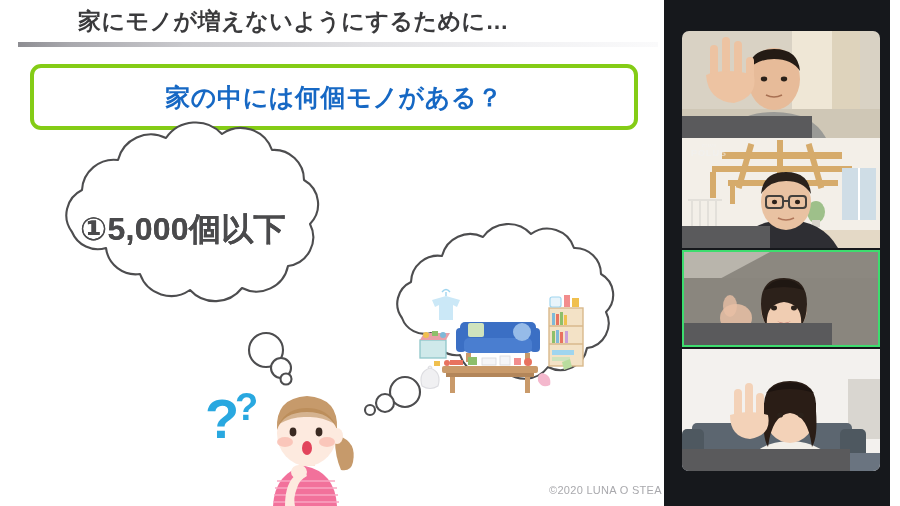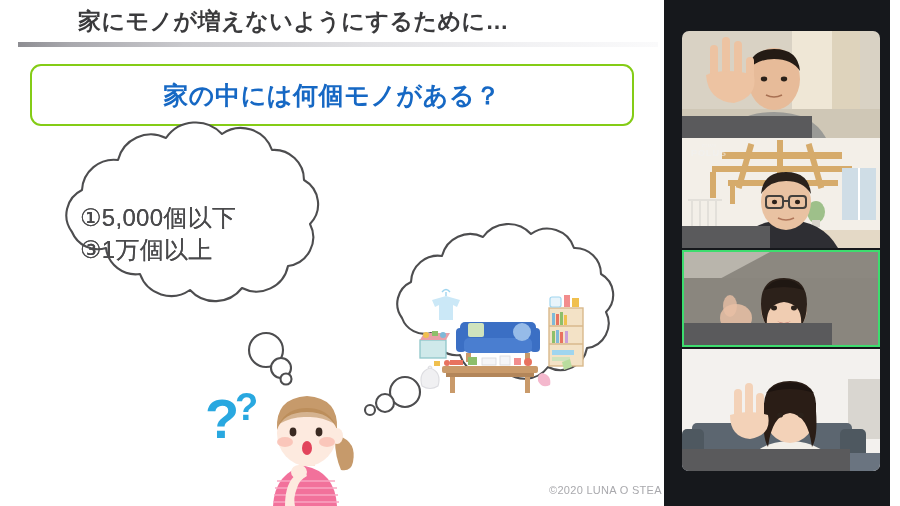--- a/index.html
+++ b/index.html
@@ -17,34 +17,34 @@
     font-size:23px;font-weight:bold;color:#3a3a3c;
     letter-spacing:.5px;white-space:nowrap;
   }
   .title-rule{
     position:absolute;left:18px;top:42px;width:640px;height:5px;
     background:linear-gradient(to right,#8d8d92 0%,#a8a8ad 8%,#c9c9cd 26%,#e2e2e5 55%,#f2f2f4 80%,#fafafb 100%);
   }
 
   .q-box{
     position:absolute;left:30px;top:64px;width:600px;height:58px;
-    border:2px solid #84cc16;border-radius:11px;background:#fff;
+    border:4px solid #84cc16;border-radius:11px;background:#fff;
     display:flex;align-items:center;justify-content:center;
   }
   .q-box-text{
     font-size:25px;font-weight:bold;color:#1668c4;letter-spacing:.6px;
     white-space:nowrap;
   }
 
   
   .bubble-svg{position:absolute;left:0;top:0;width:664px;height:506px;pointer-events:none;}
 
   .options{
-    position:absolute;left:80px;top:202px;width:270px;
-    color:#4a4a4c;font-size:24px;font-weight:normal;line-height:1.32;
+    position:absolute;left:80px;top:208px;width:270px;
+    color:#4a4a4c;font-size:32px;font-weight:bold;line-height:1.32;
     letter-spacing:.3px;white-space:nowrap;
   }
   .options div{ text-shadow:0 0 0 #4a4a4c; }
 
   .copyright{
     position:absolute;left:549px;top:484px;
     font-size:11px;color:#a9a9ad;letter-spacing:.3px;white-space:nowrap;
   }
 
   
@@ -123,21 +123,20 @@
         <circle cx="286" cy="379" r="5.5"></circle>
 
         <circle cx="405" cy="392" r="15"></circle>
         <circle cx="385" cy="403" r="9"></circle>
         <circle cx="370" cy="410" r="5"></circle>
       </g>
     </svg>
 
     <div class="options">
       <div>①5,000個以下</div>
-      <div>③1万個以上</div>
     </div>
 
     <svg class="room" viewBox="0 0 180 120">
 
       <g>
         <path d="M30 14 q4 -5 8 0" fill="none" stroke="#9fd5ef" stroke-width="1.4"></path>
         <path d="M34 14 v4" stroke="#9fd5ef" stroke-width="1.4"></path>
         <path d="M20 22 l14 -4 l14 4 l-3 7 l-4 -2 v15 h-14 v-15 l-4 2 z" fill="#cbe8f7"></path>
       </g>
 

